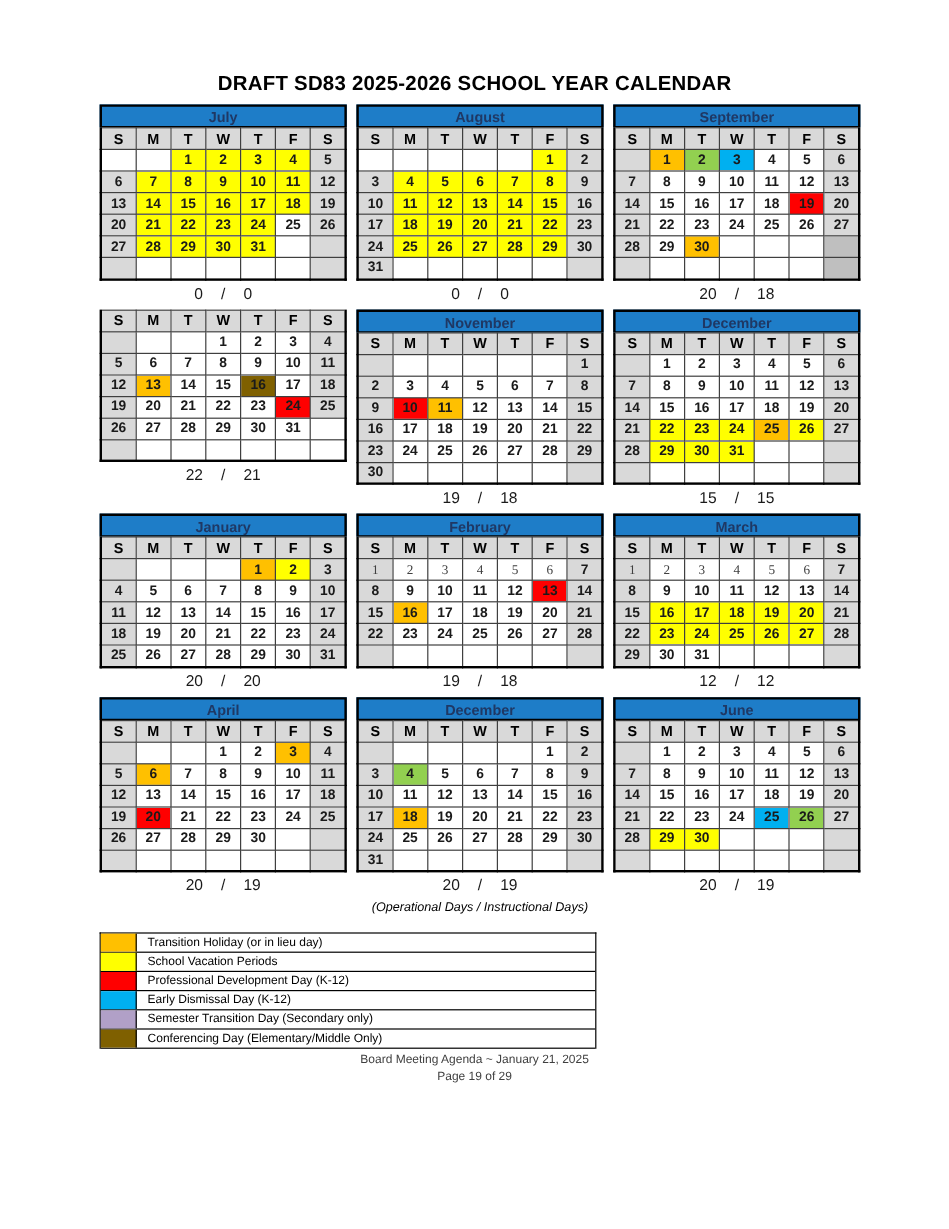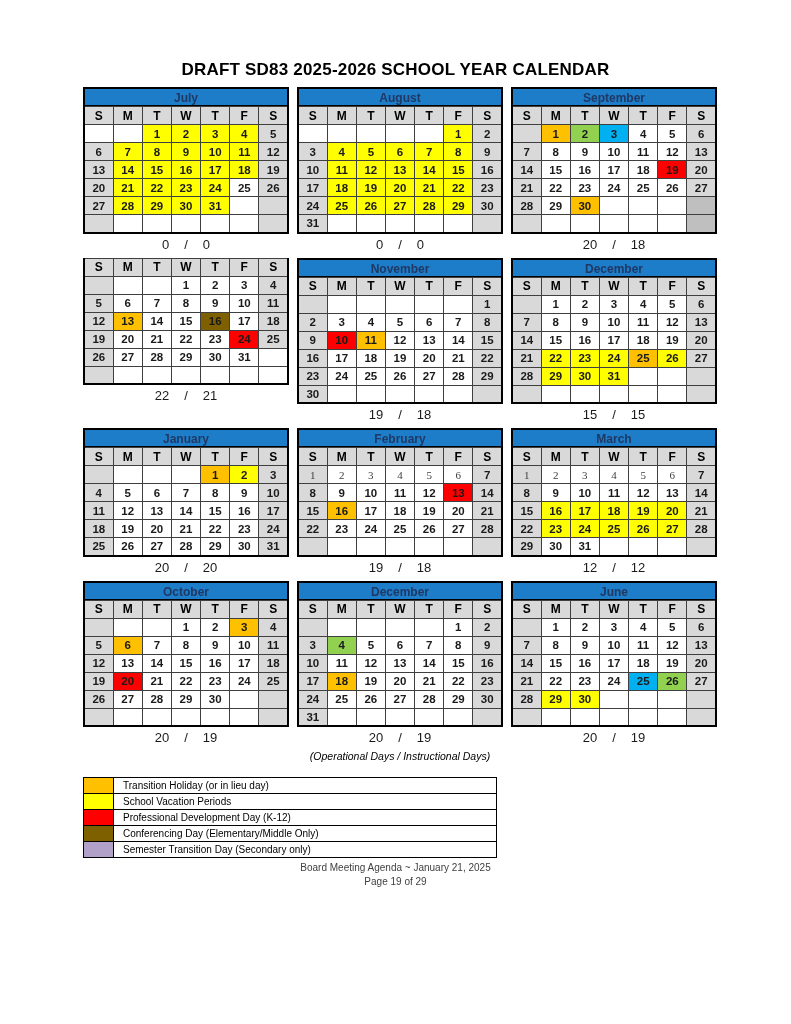--- a/index.html
+++ b/index.html
@@ -771,21 +771,21 @@
               </tr>
             </tbody>
           </table>
           <div class="counts">
             <span>12</span>
             <span>/</span>
             <span>12</span>
           </div>
         </div>
         <div class="month">
-          <div class="month-title" style="background: rgb(30, 125, 200); color: rgb(31, 56, 100);">October</div>
+          <div class="month-title" style="background: rgb(30, 125, 200); color: rgb(31, 56, 100);">April</div>
           <table class="cal">
             <thead>
               <tr>
                 <th style="background: rgb(217, 217, 217);">S</th>
                 <th style="background: rgb(217, 217, 217);">M</th>
                 <th style="background: rgb(217, 217, 217);">T</th>
                 <th style="background: rgb(217, 217, 217);">W</th>
                 <th style="background: rgb(217, 217, 217);">T</th>
                 <th style="background: rgb(217, 217, 217);">F</th>
                 <th style="background: rgb(217, 217, 217);">S</th>
@@ -1019,26 +1019,30 @@
       </div>
       <div class="legend-row">
         <div class="legend-swatch" style="background: rgb(255, 255, 0);"></div>
         <div class="legend-label">School Vacation Periods</div>
       </div>
       <div class="legend-row">
         <div class="legend-swatch" style="background: rgb(255, 0, 0);"></div>
         <div class="legend-label">Professional Development Day (K-12)</div>
       </div>
       <div class="legend-row">
-        <div class="legend-swatch" style="background: rgb(127, 96, 0);"></div>
-        <div class="legend-label">Conferencing Day (Elementary/Middle Only)</div>
+        <div class="legend-swatch" style="background: rgb(0, 176, 240);"></div>
+        <div class="legend-label">Early Dismissal Day (K-12)</div>
       </div>
       <div class="legend-row">
         <div class="legend-swatch" style="background: rgb(177, 160, 199);"></div>
         <div class="legend-label">Semester Transition Day (Secondary only)</div>
+      </div>
+      <div class="legend-row">
+        <div class="legend-swatch" style="background: rgb(127, 96, 0);"></div>
+        <div class="legend-label">Conferencing Day (Elementary/Middle Only)</div>
       </div>
     </div>
 
   <div class="footer-center">
     <div>Board Meeting Agenda ~ January 21, 2025</div>
     <div>Page 19 of 29</div>
   </div>
 
 </div>
 

